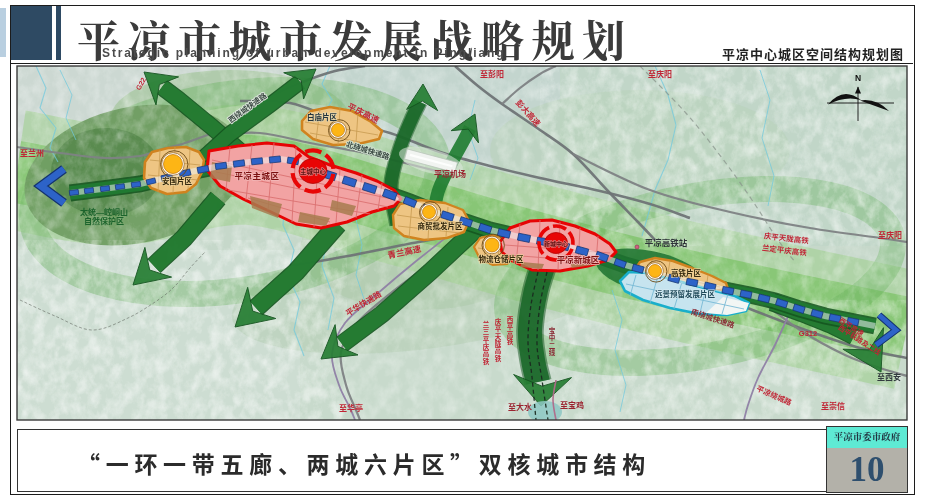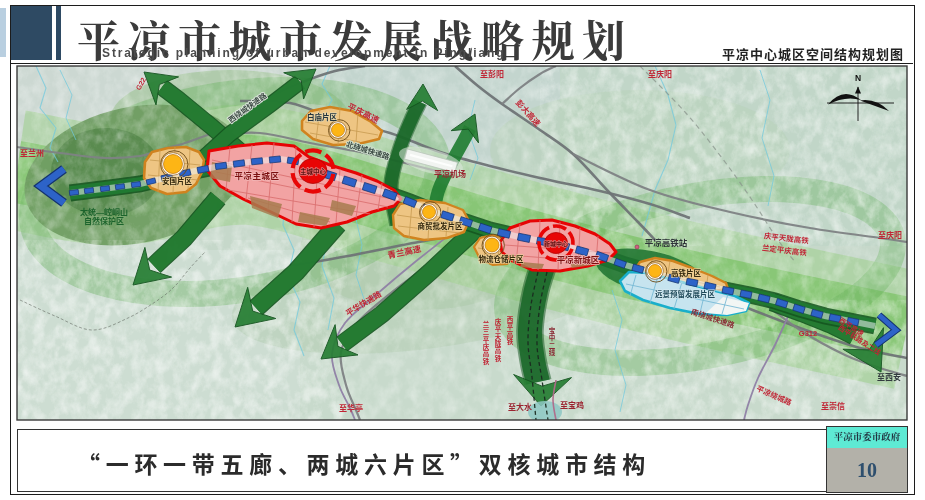--- a/index.html
+++ b/index.html
@@ -428,16 +428,16 @@
 
   <div style="position:absolute;left:77px;top:446px;font-family:'Noto Sans CJK SC','Liberation Sans',sans-serif;font-size:23px;font-weight:bold;color:#2b2b2b;
     letter-spacing:5.7px;white-space:nowrap;text-align:right;">“一环一带五廊、两城六片区”双核城市结构</div>
 
   <div style="position:absolute;left:826px;top:426px;width:80px;height:65px;border:1.2px solid #333;background:#5eead4;">
 
     <div style="position:absolute;left:0;top:0;width:100%;height:21px;line-height:21px;text-align:center;
       font-family:'Liberation Serif','Noto Serif CJK SC',serif;font-size:9.5px;font-weight:bold;color:#21323f;">平凉市委市政府</div>
 
     <div style="position:absolute;left:0;top:21px;width:100%;height:44px;background:#b3b1a9;text-align:center;">
-      <span style="font-family:'Liberation Serif','Noto Serif CJK SC',serif;font-size:20px;font-weight:bold;
+      <span style="font-family:'Liberation Serif','Noto Serif CJK SC',serif;font-size:35px;font-weight:bold;
         color:#2e4f6e;line-height:44px;">10</span></div>
   </div>
 </div>
 
 </body></html>

